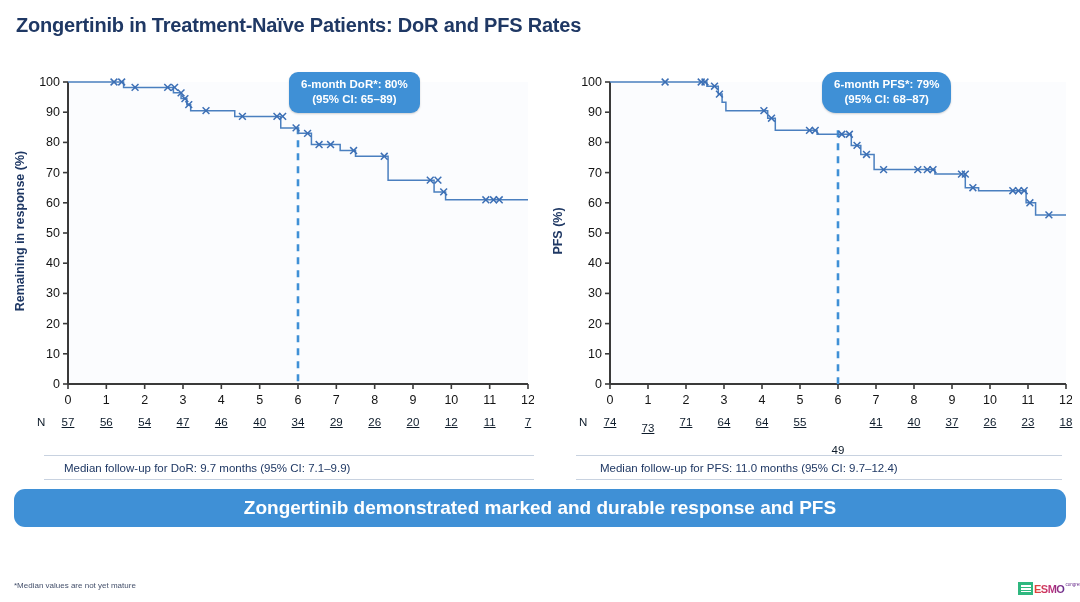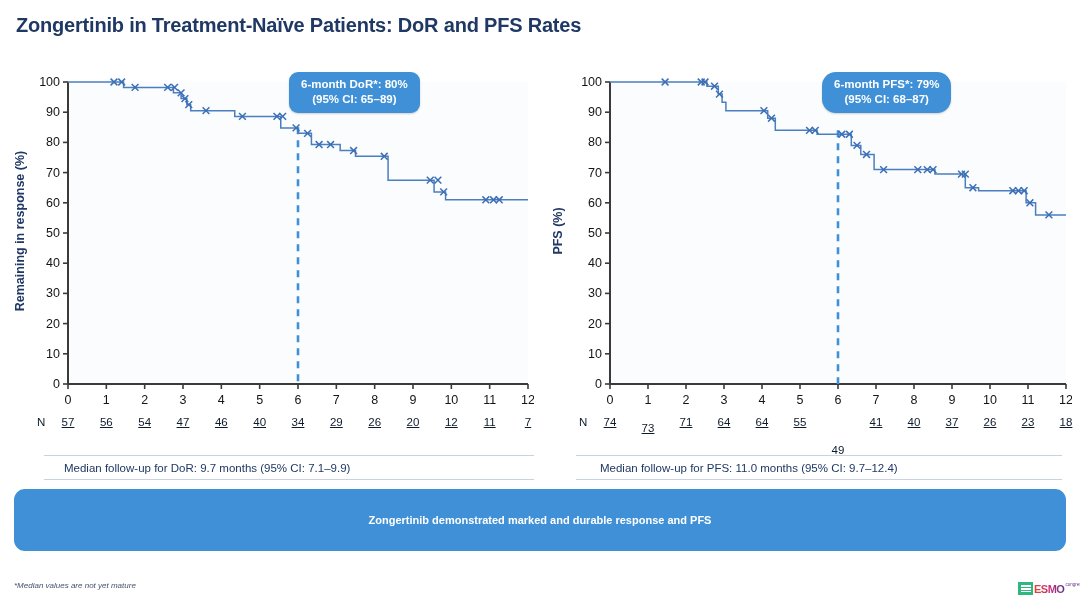--- a/index.html
+++ b/index.html
@@ -47,29 +47,29 @@
   .risktable{position:absolute;font-size:11.5px;color:#0d1b2a;}
   .risktable .nlab{position:absolute;font-weight:normal;}
   .risktable .cell{position:absolute;text-align:center;width:30px;text-decoration:underline;}
 
   .medline{
     position:absolute;font-size:11.5px;color:#1f3864;
   }
   .rule{position:absolute;height:1px;background:#c8d2e0;}
 
   .banner{
-    position:absolute;left:14px;top:489px;width:1052px;height:62px;
+    position:absolute;left:14px;top:489px;width:1052px;height:38px;
     background:#3f90d6;border-radius:11px;
     display:flex;align-items:center;justify-content:center;
-    color:#ffffff;font-weight:bold;font-size:11px;
+    color:#ffffff;font-weight:bold;font-size:19px;
   }
 
   .footnote{
     position:absolute;left:14px;top:581px;
-    font-size:8px;color:#44506b;font-style:italic;
+    font-size:8px;color:#44506b;
   }
   .copyright{
     position:absolute;left:605px;top:583px;
     font-size:7.5px;color:#3a4660;
   }
   .esmo{
     position:absolute;left:988px;top:581px;
     display:flex;align-items:center;height:15px;margin-left:30px;
   }
   .esmo .sq{width:15px;height:13px;background:#2fb77f;

